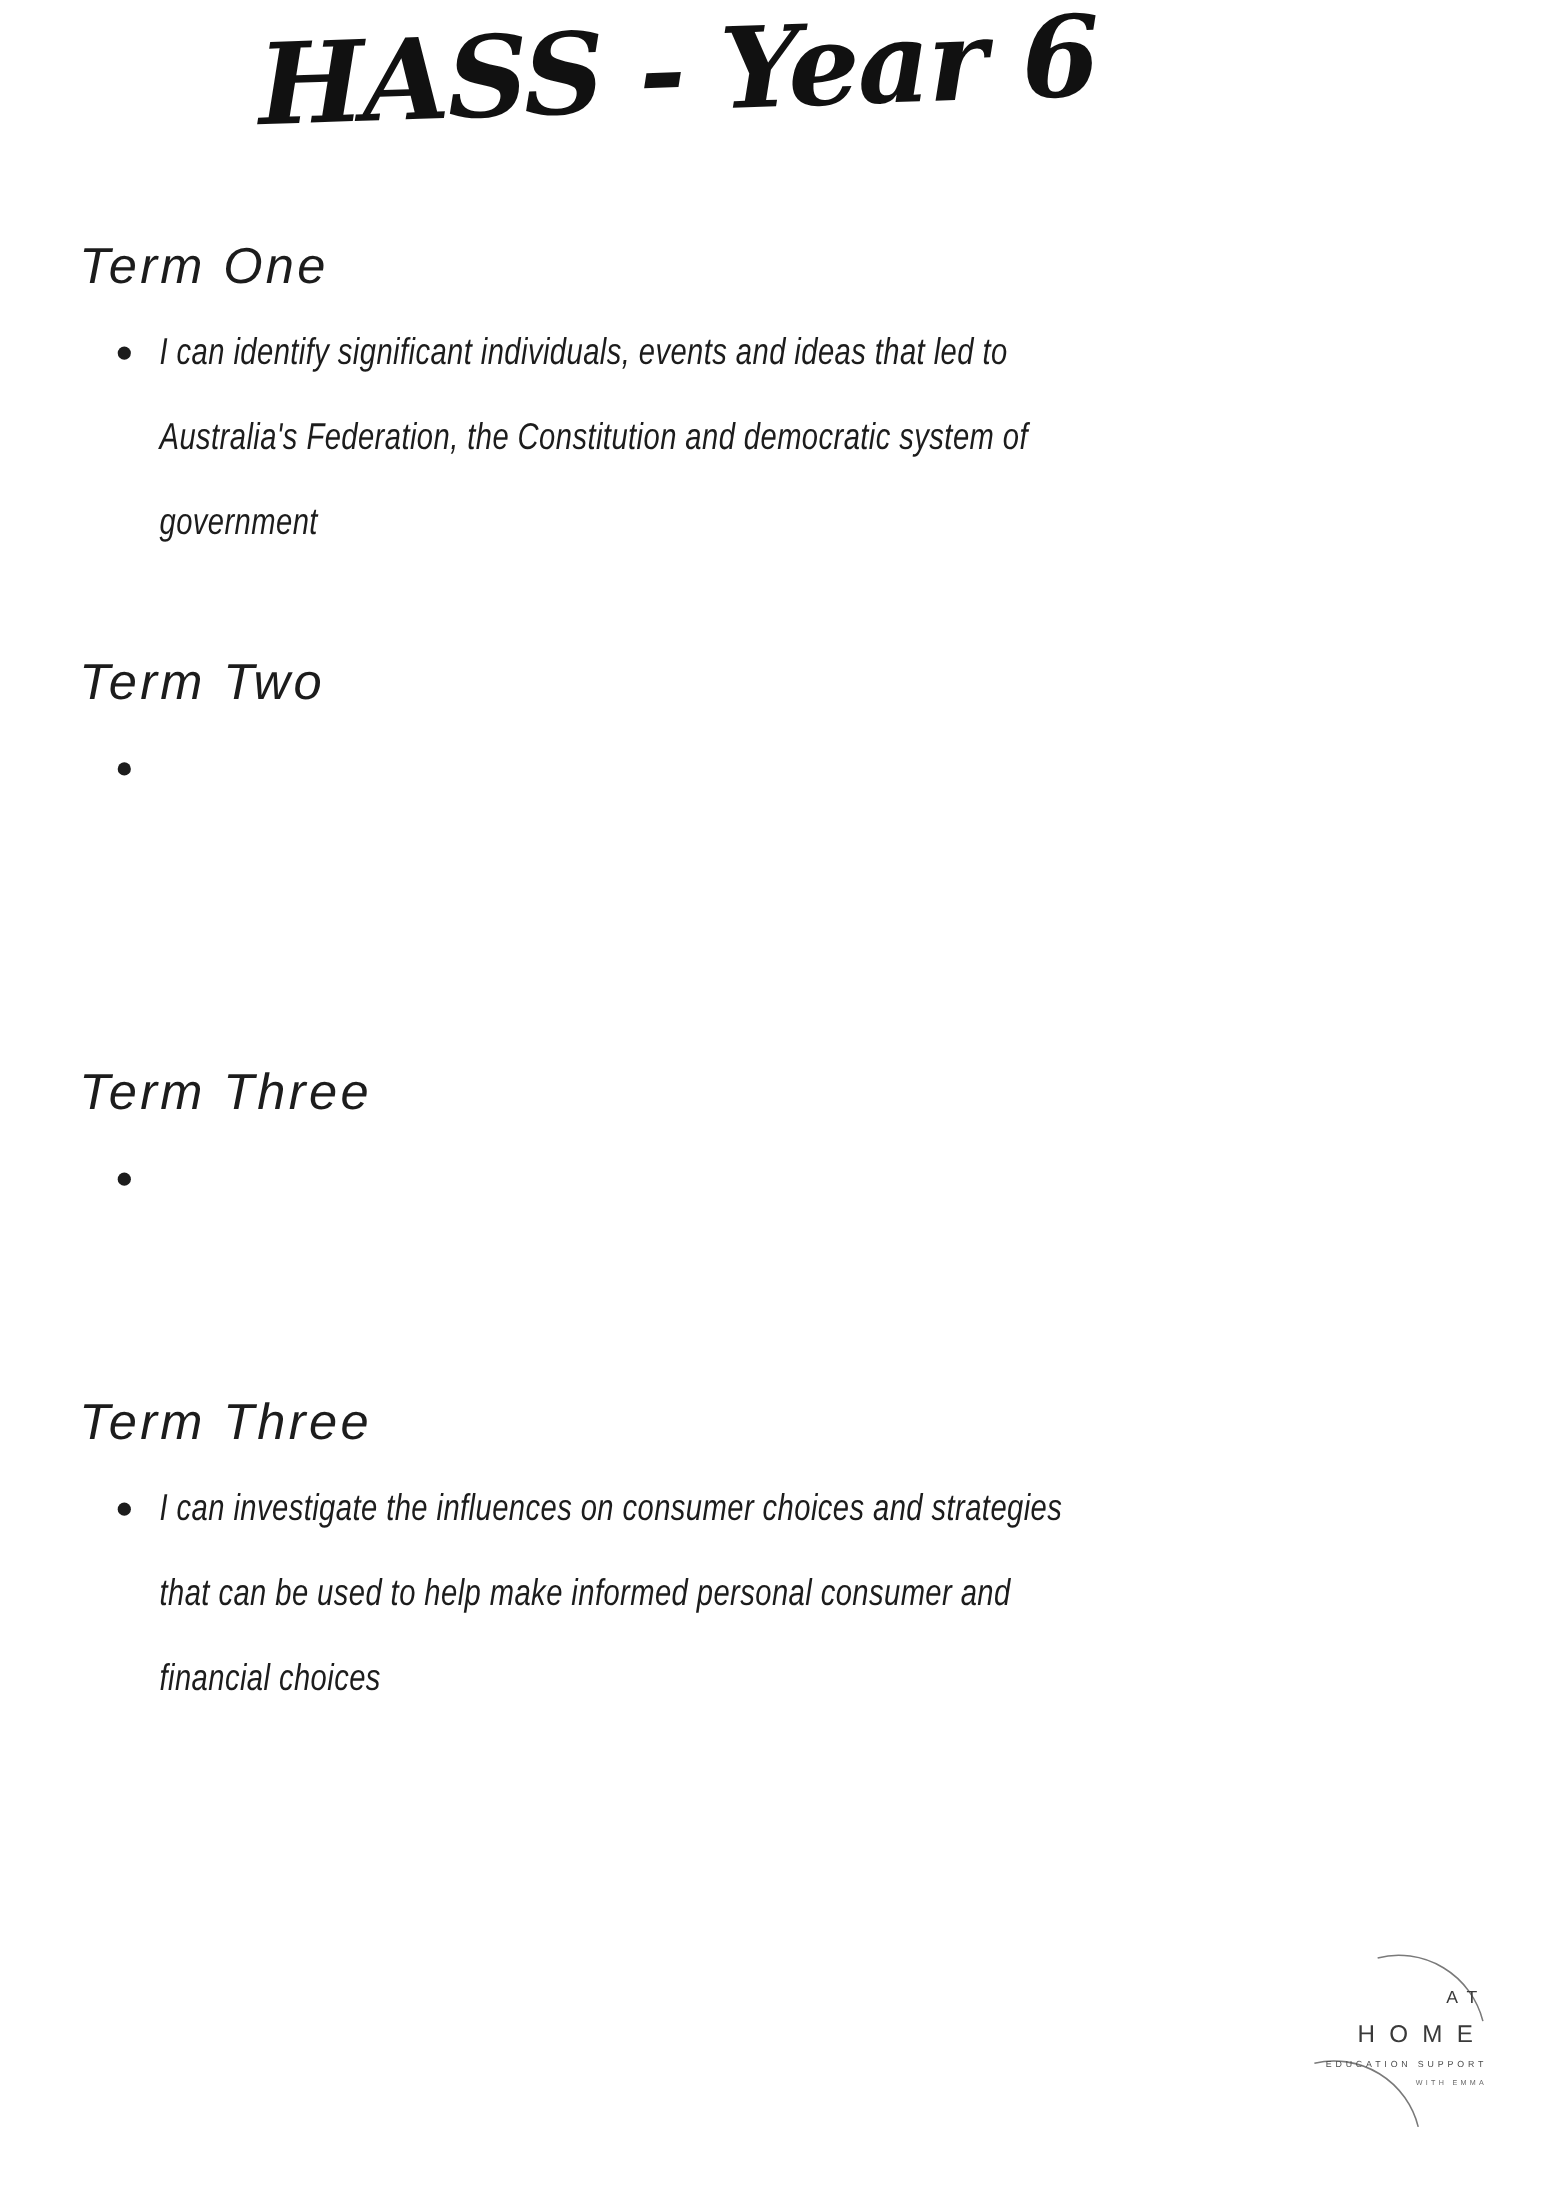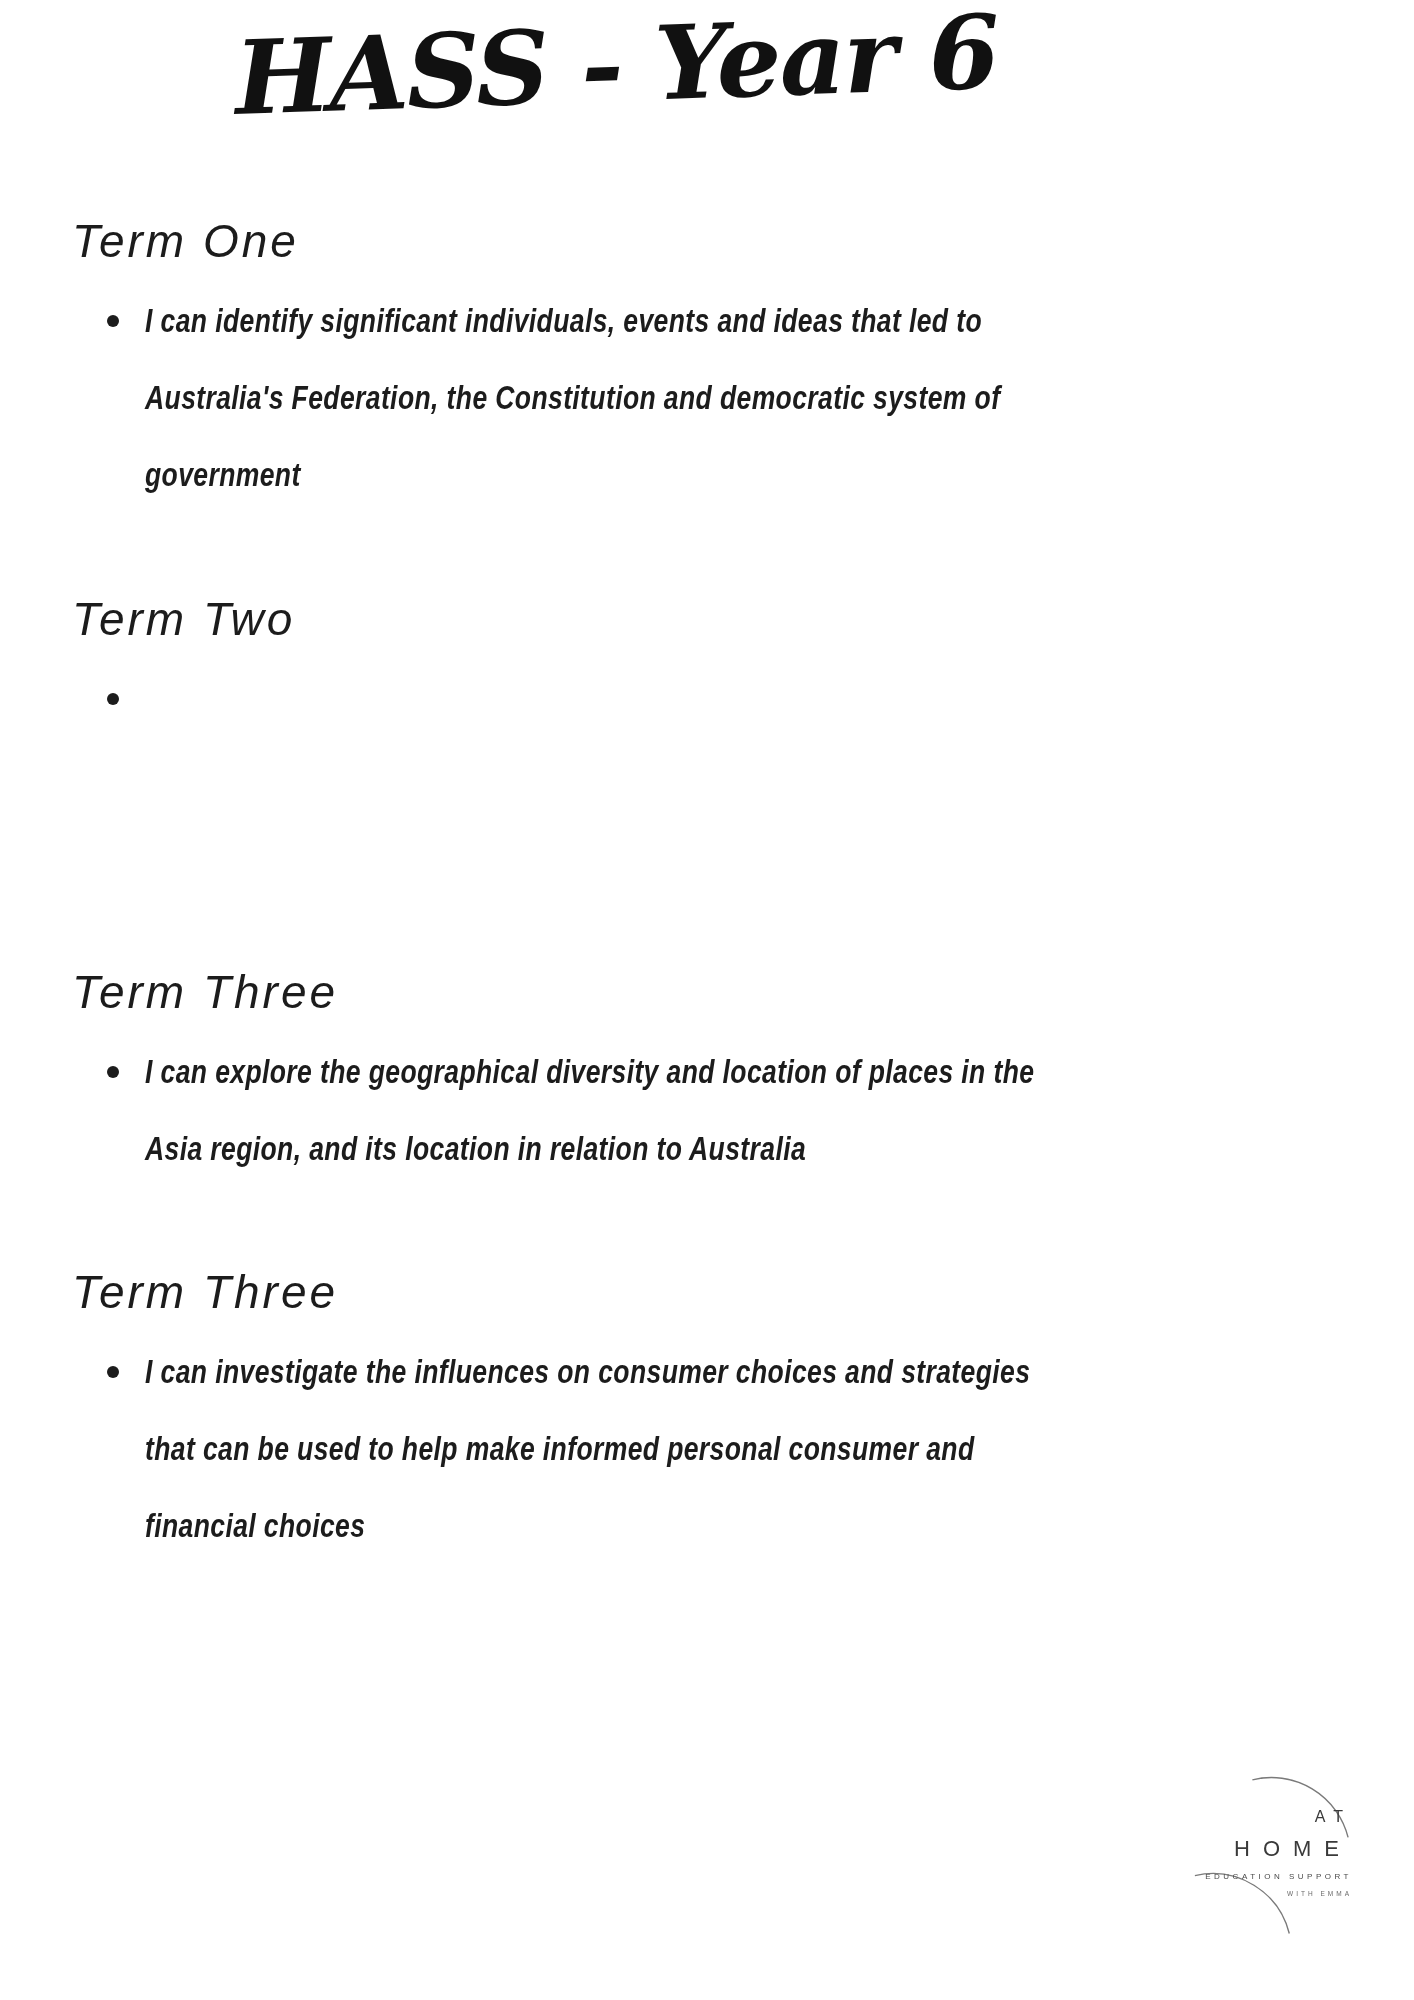--- a/index.html
+++ b/index.html
@@ -48,21 +48,21 @@
   }
   .bullet-dot {
     flex: 0 0 auto;
     width: 12px;
     height: 12px;
     border-radius: 50%;
     background: #1c1c1c;
     margin-left: 107px;
     margin-top: 33px;
   }
-  .bullet-lines { margin-left: 26px; font-weight: bold; }
+  .bullet-lines { margin-left: 26px; }
   .bullet-lines .hand-line {
     display: block;
     font-family: "Liberation Sans", sans-serif;
     font-style: italic;
     font-size: 34px;
     line-height: 77px;
     letter-spacing: 0.5px;
     color: #1c1c1c;
     white-space: nowrap;
     transform: scaleX(0.78);
@@ -119,24 +119,20 @@
     <h2 class="term-heading">Term Two</h2>
     <div class="bullet-item">
       <span class="bullet-dot"></span>
     </div>
   </section>
 
   <section class="term-section section-three">
     <h2 class="term-heading">Term Three</h2>
     <div class="bullet-item">
       <span class="bullet-dot"></span>
-      <div class="bullet-lines">
-          <span class="hand-line">I can explore the geographical diversity and location of places in the</span>
-          <span class="hand-line">Asia region, and its location in relation to Australia</span>
-        </div>
     </div>
   </section>
 
   <section class="term-section section-four">
     <h2 class="term-heading">Term Three</h2>
     <div class="bullet-item">
       <span class="bullet-dot"></span>
       <div class="bullet-lines">
           <span class="hand-line">I can investigate the influences on consumer choices and strategies</span>
           <span class="hand-line">that can be used to help make informed personal consumer and</span>

